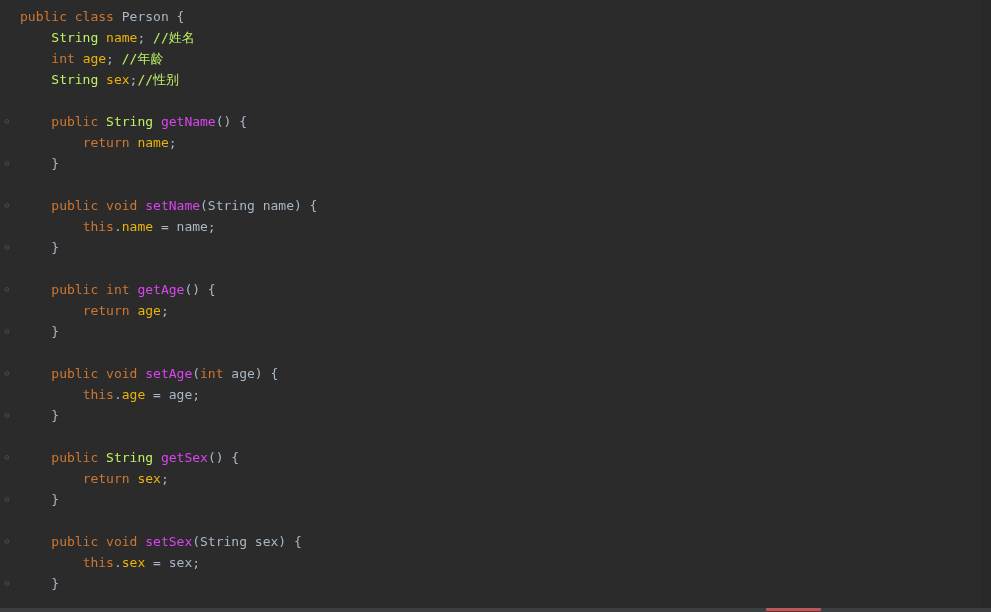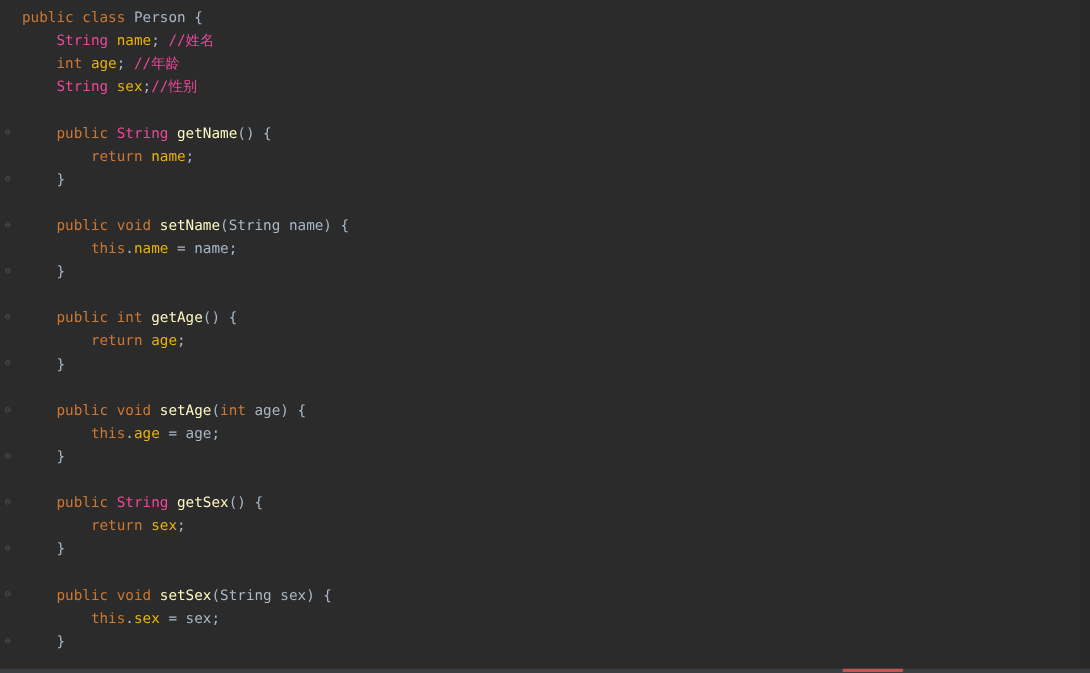--- a/index.html
+++ b/index.html
@@ -32,25 +32,25 @@
       color: #4e5254;
       font-size: 9px;
     }
     .code-area {
       flex: 1;
       padding: 6px 0 16px 6px;
       white-space: pre;
     }
     .line { height: 21px; }
     .kw { color: #cc7832; }    
-    .type { color: #ec4899; }  
+    .type { color: #bef264; }  
     .cls { color: #a9b7c6; }
     .field { color: #eab308; } 
-    .method { color: #fef9c3; } 
-    .comment { color: #ec4899; } 
+    .method { color: #d946ef; } 
+    .comment { color: #bef264; } 
     .punct { color: #a9b7c6; }
     .scrollbar-track {
       position: absolute;
       right: 0;
       top: 0;
       width: 10px;
       height: 100%;
       background: rgba(0,0,0,0.05);
     }
     .bottom-bar {

